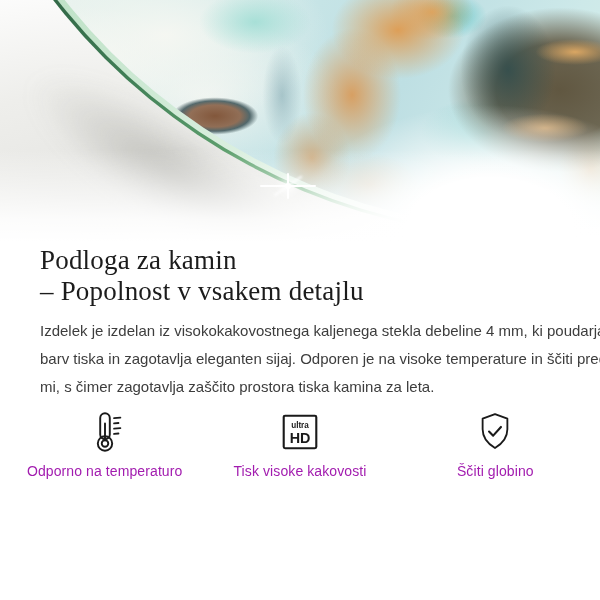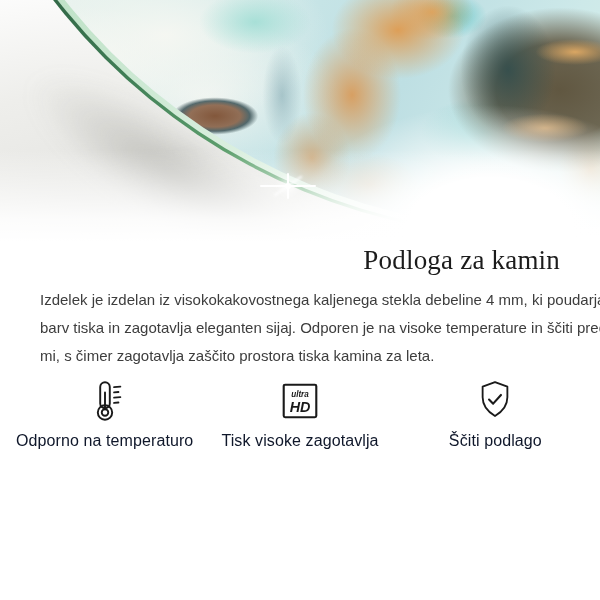--- a/index.html
+++ b/index.html
@@ -72,35 +72,34 @@
   .sparkle .dot{width:6px;height:6px;left:-3px;top:-3px;border-radius:50%;
     box-shadow:0 0 10px 4px rgba(255,255,255,0.95);}
 
   
   .content{padding:0 40px;}
   h1{
     margin:0;padding-top:3px;
     font-family:"Liberation Serif","DejaVu Serif",serif;
     font-weight:400;font-size:27px;line-height:31px;color:#1c1c1c;
     letter-spacing:0.2px;
-    text-align:right;
   }
   .intro{margin-top:10px;}
   .intro-line{
     font-size:15px;line-height:28px;color:#3d3d3d;white-space:nowrap;
   }
 
   
   .features{
     display:grid;grid-template-columns:repeat(3,1fr);
     margin:8px -33px 0;row-gap:16px;
   }
   .feature{display:flex;flex-direction:column;align-items:center;}
-  .icon-box{height:46px;display:flex;justify-content:center;font-style:italic;}
-  .feature-label{margin-top:8px;font-size:16px;color:#0f172a;letter-spacing:0.1px;}
+  .icon-box{height:46px;display:flex;align-items:center;justify-content:center;}
+  .feature-label{margin-top:8px;font-size:14px;color:#a21caf;letter-spacing:0.1px;}
   .icon-box svg{display:block;}
   .ico{stroke:#1a1a1a;fill:none;stroke-linecap:round;stroke-linejoin:round;}
 </style>
 </head>
 <body>
 
 <div class="hero">
   <div class="photo-bg"></div>
   <div class="shadow-band"></div>
   <div class="glass-edge"></div>
@@ -112,20 +111,21 @@
     <i class="r1"></i>
       <i class="r2"></i>
       <i class="r3"></i>
       <i class="dot"></i>
   </div>
 </div>
 
 <div class="content">
   <h1>
     <span>Podloga za kamin</span><br>
+    <span>– Popolnost v vsakem detajlu</span>
   </h1>
 
   <div class="intro">
     <div class="intro-line">Izdelek je izdelan iz visokokakovostnega kaljenega stekla debeline 4 mm, ki poudarja globino</div>
     <div class="intro-line">barv tiska in zagotavlja eleganten sijaj. Odporen je na visoke temperature in ščiti pred poškodba-</div>
     <div class="intro-line">mi, s čimer zagotavlja zaščito prostora tiska kamina za leta.</div>
   </div>
 
   <div class="features">
 
@@ -146,30 +146,30 @@
     </div>
 
     <div class="feature">
       <div class="icon-box">
         <svg width="46" height="46" viewBox="0 0 48 48" class="ico" stroke-width="2.2">
           <rect x="7" y="7" width="34" height="34" rx="1.5"></rect>
           <text x="24" y="19.5" text-anchor="middle" font-family="Liberation Sans, sans-serif" font-size="8.5" font-weight="600" fill="#1a1a1a" stroke="none">ultra</text>
           <text x="24" y="35.5" text-anchor="middle" font-family="Liberation Sans, sans-serif" font-size="15" font-weight="700" fill="#1a1a1a" stroke="none">HD</text>
         </svg>
       </div>
-      <div class="feature-label">Tisk visoke zagotavlja</div>
+      <div class="feature-label">Tisk visoke kakovosti</div>
     </div>
 
     <div class="feature">
       <div class="icon-box">
         <svg width="44" height="44" viewBox="0 0 48 48" class="ico" stroke-width="2">
           <path d="M24 4.5 L37.5 9.5 V21 C37.5 30.5 31.5 37 24 41.5 C16.5 37 10.5 30.5 10.5 21 V9.5 Z"></path>
           <path d="M17.5 23.5 L22 28 L30.5 18.5" stroke-width="2.3"></path>
         </svg>
       </div>
-      <div class="feature-label">Ščiti podlago</div>
+      <div class="feature-label">Ščiti globino</div>
     </div>
 
 
 
 
   </div>
 </div>
 
 </body></html>

